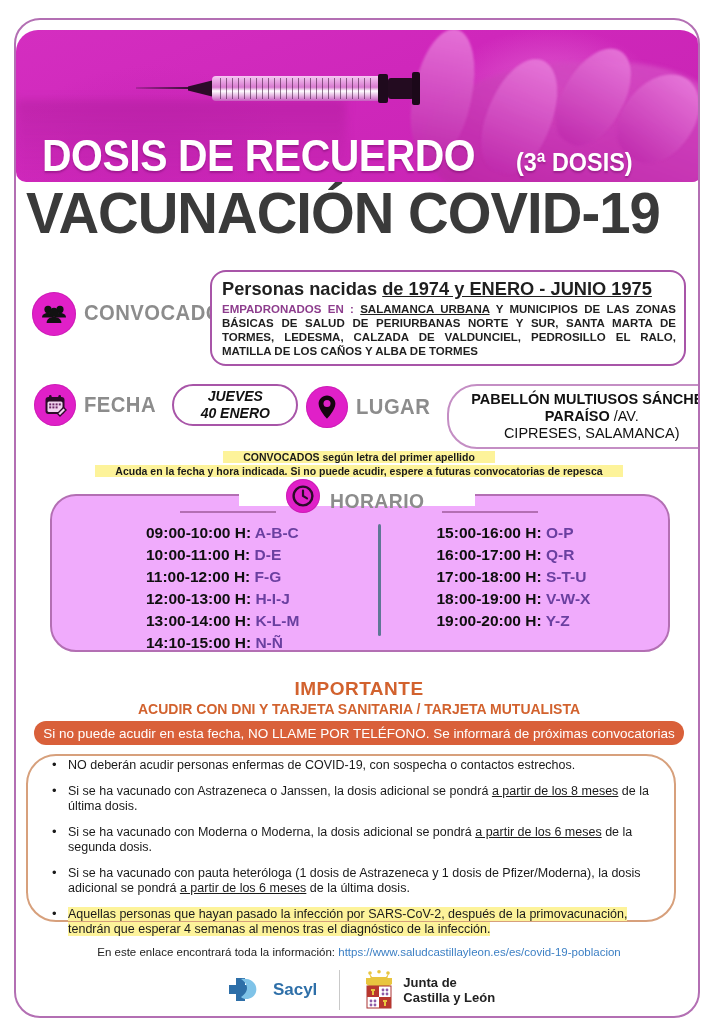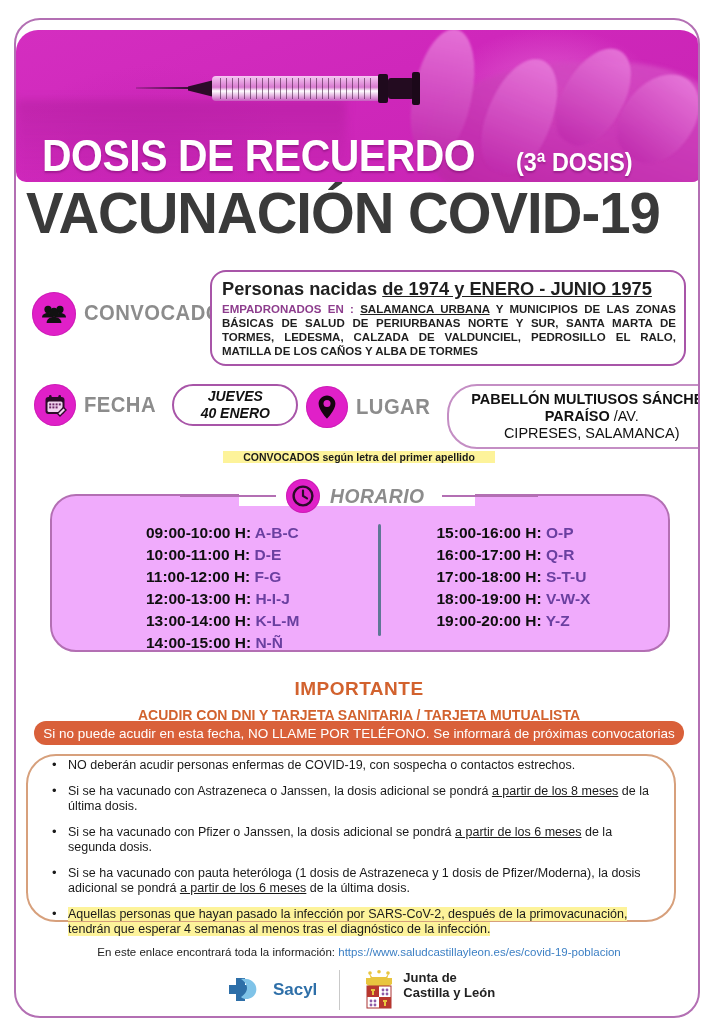--- a/index.html
+++ b/index.html
@@ -207,21 +207,21 @@
   }
   .notice span.hl { background: #fdf39a; padding: 0 20px; }
 
   
   .horario-box {
     position: absolute; left: 34px; top: 474px; width: 620px; height: 158px;
     border: 2px solid #b36fb3; border-radius: 26px; box-sizing: border-box; background: #f0abfc;
   }
   .horario-head {
     position: absolute; left: 0; top: 459px; width: 686px;
-    display: flex; align-items: center; justify-content: center; gap: 10px; z-index: 3; font-style: italic;
+    display: flex; align-items: flex-end; justify-content: center; gap: 10px; z-index: 3;
   }
   .horario-head .bar { width: 96px; height: 2px; background: #b36fb3; }
   .horario-head .icon-circle { width: 34px; height: 34px; }
   .horario-head .row-label { font-size: 21px; }
   .horario-cap {
     position: absolute; left: 50%; top: 466px; transform: translateX(-50%);
     width: 236px; height: 20px; background: #fff; z-index: 2;
   }
 
   .sched {
@@ -242,21 +242,21 @@
   
   .importante {
     position: absolute; left: 0; top: 658px; width: 686px; text-align: center;
   }
   .importante .imp-title {
     font-family: "Liberation Sans Narrow", "Liberation Sans", sans-serif;
     font-weight: bold; font-size: 19px; color: #d2622e; letter-spacing: .5px;
   }
   .importante .imp-sub {
     font-family: "Liberation Sans Narrow", "Liberation Sans", sans-serif;
-    font-weight: bold; font-size: 14px; color: #d2622e; margin-top: 7px;
+    font-weight: bold; font-size: 14px; color: #d2622e; margin-top: 1px;
   }
   .imp-banner {
     position: absolute; left: 18px; top: 701px; width: 650px; height: 24px;
     background: #d9603a; border-radius: 14px; display: flex;
     align-items: center; justify-content: center;
   }
   .imp-banner span {
     font-family: "Liberation Sans Narrow", "Liberation Sans", sans-serif;
     font-size: 13.5px; color: #ffffff;
   }
@@ -292,21 +292,21 @@
   .logos {
     position: absolute; left: 0; top: 950px; width: 686px;
     display: flex; align-items: center; justify-content: center; gap: 22px;
   }
   .sacyl { display: flex; align-items: center; gap: 4px; }
   .sacyl-text {
     font-family: Liberation Sans, sans-serif; font-weight: bold;
     font-size: 17px; color: #2e6fa8;
   }
   .logo-div { width: 1px; height: 40px; background: #c9c9c9; }
-  .jcyl { display: flex; align-items: flex-start; gap: 7px; }
+  .jcyl { display: flex; align-items: center; gap: 7px; }
   .jcyl-text {
     font-family: "Liberation Sans", sans-serif; font-weight: bold;
     font-size: 13px; line-height: 15px; color: #222; text-align: left;
   }
 </style>
 </head>
 <body>
 
 <div class="poster">
 
@@ -397,31 +397,32 @@
       <div class="row-label">LUGAR</div>
       <div class="lugar-box">
         <div class="l1"><span>PABELLÓN MULTIUSOS SÁNCHEZ PARAÍSO</span><span class="normal"> /AV.</span></div>
         <div class="l2">CIPRESES, SALAMANCA)</div>
       </div>
     </div>
   </div>
 
   <div class="notice">
     <div><span class="hl">CONVOCADOS según letra del primer apellido</span></div>
+    <div><span class="hl">Acuda en la fecha y hora indicada. Si no puede acudir, espere a futuras convocatorias de repesca</span></div>
   </div>
 
   <div class="horario-box">
     <div class="sched">
       <div class="col left">
         <div class="slot"><span>09:00-10:00 H: </span><span class="letters">A-B-C</span></div>
         <div class="slot"><span>10:00-11:00 H: </span><span class="letters">D-E</span></div>
         <div class="slot"><span>11:00-12:00 H: </span><span class="letters">F-G</span></div>
         <div class="slot"><span>12:00-13:00 H: </span><span class="letters">H-I-J</span></div>
         <div class="slot"><span>13:00-14:00 H: </span><span class="letters">K-L-M</span></div>
-        <div class="slot"><span>14:00-15:00 H: </span><span class="letters">N-Ñ</span></div>
+        <div class="slot"><span>14:10-15:00 H: </span><span class="letters">N-Ñ</span></div>
       </div>
       <div class="vline"></div>
       <div class="col right">
         <div class="slot"><span>15:00-16:00 H: </span><span class="letters">O-P</span></div>
         <div class="slot"><span>16:00-17:00 H: </span><span class="letters">Q-R</span></div>
         <div class="slot"><span>17:00-18:00 H: </span><span class="letters">S-T-U</span></div>
         <div class="slot"><span>18:00-19:00 H: </span><span class="letters">V-W-X</span></div>
         <div class="slot"><span>19:00-20:00 H: </span><span class="letters">Y-Z</span></div>
       </div>
     </div>
@@ -444,21 +445,21 @@
     <div class="imp-sub">ACUDIR CON DNI Y TARJETA SANITARIA / TARJETA MUTUALISTA</div>
   </div>
   <div class="imp-banner">
     <span>Si no puede acudir en esta fecha, NO LLAME POR TELÉFONO. Se informará de próximas convocatorias</span>
   </div>
 
   <div class="bullets">
     <ul>
       <li><span>NO deberán acudir personas enfermas de COVID-19, con sospecha o contactos estrechos.</span></li>
       <li><span>Si se ha vacunado con Astrazeneca o Janssen, la dosis adicional se pondrá </span><u>a partir de los 8 meses</u><span> de la última dosis.</span></li>
-      <li><span>Si se ha vacunado con Pfizer o Janssen, la dosis adicional se pondrá </span><u>a partir de los 6 meses</u><span> de la segunda dosis.</span></li>
+      <li><span>Si se ha vacunado con Moderna o Moderna, la dosis adicional se pondrá </span><u>a partir de los 6 meses</u><span> de la segunda dosis.</span></li>
       <li><span>Si se ha vacunado con pauta heteróloga (1 dosis de Astrazeneca y 1 dosis de Pfizer/Moderna), la dosis adicional se pondrá </span><u>a partir de los 6 meses</u><span> de la última dosis.</span></li>
       <li class="hl-item"><span class="hl">Aquellas personas que hayan pasado la infección por SARS-CoV-2, después de la primovacunación, tendrán que esperar 4 semanas al menos tras el diagnóstico de la infección.</span></li>
     </ul>
   </div>
 
   <div class="footer-link">
     <span>En este enlace encontrará toda la información: </span><span class="url">https://www.saludcastillayleon.es/es/covid-19-poblacion</span>
   </div>
 
   <div class="logos">

